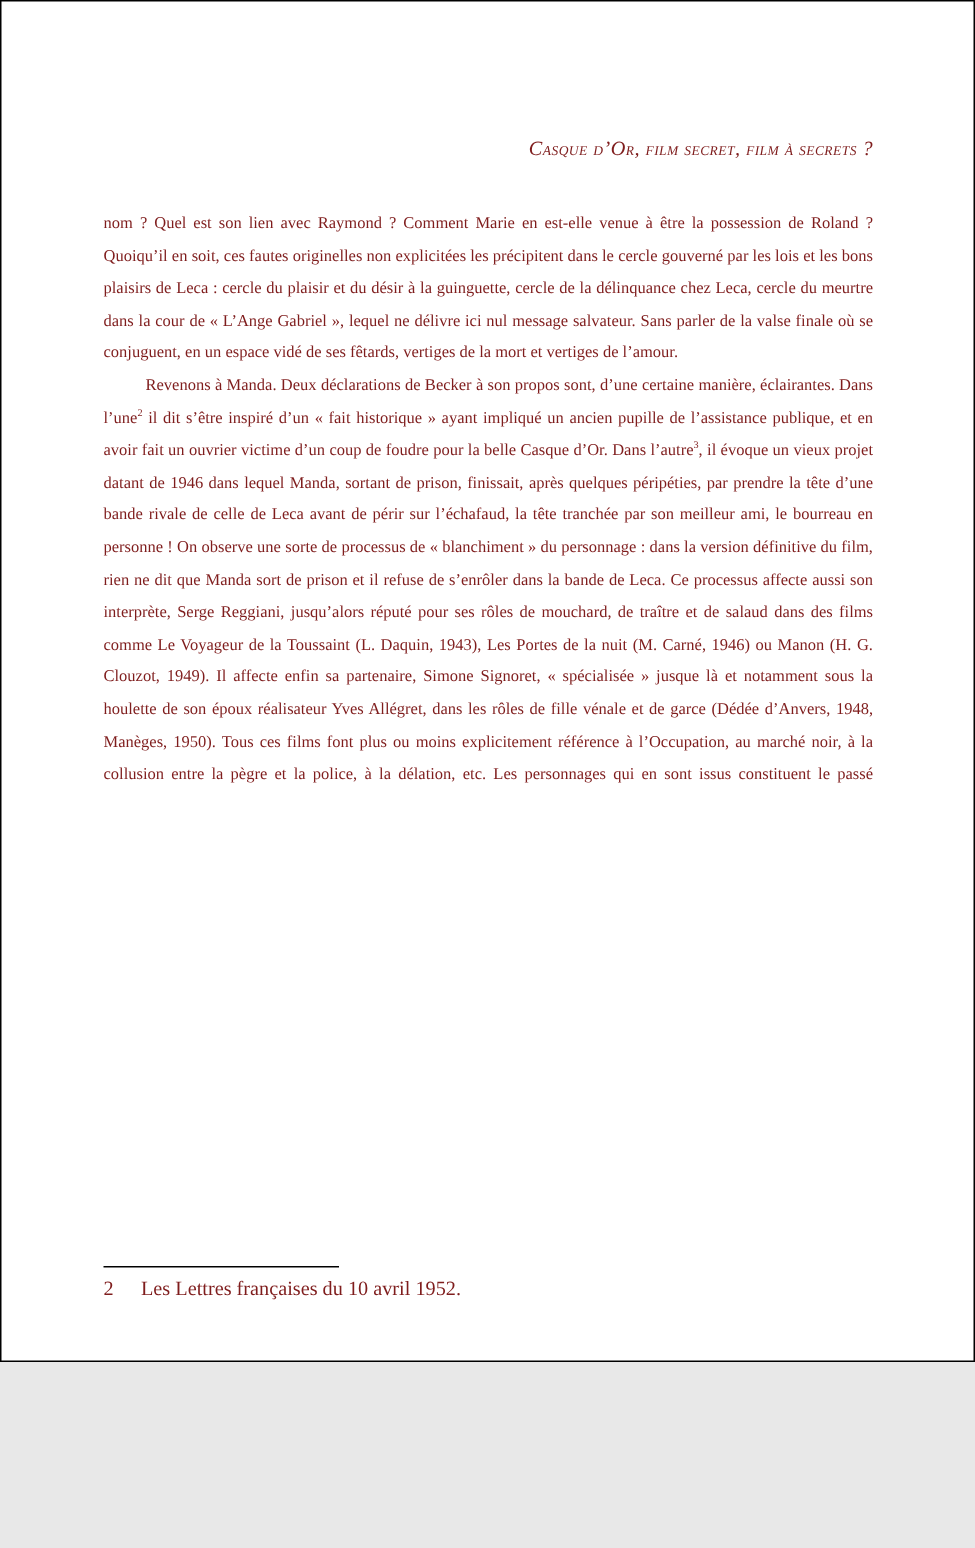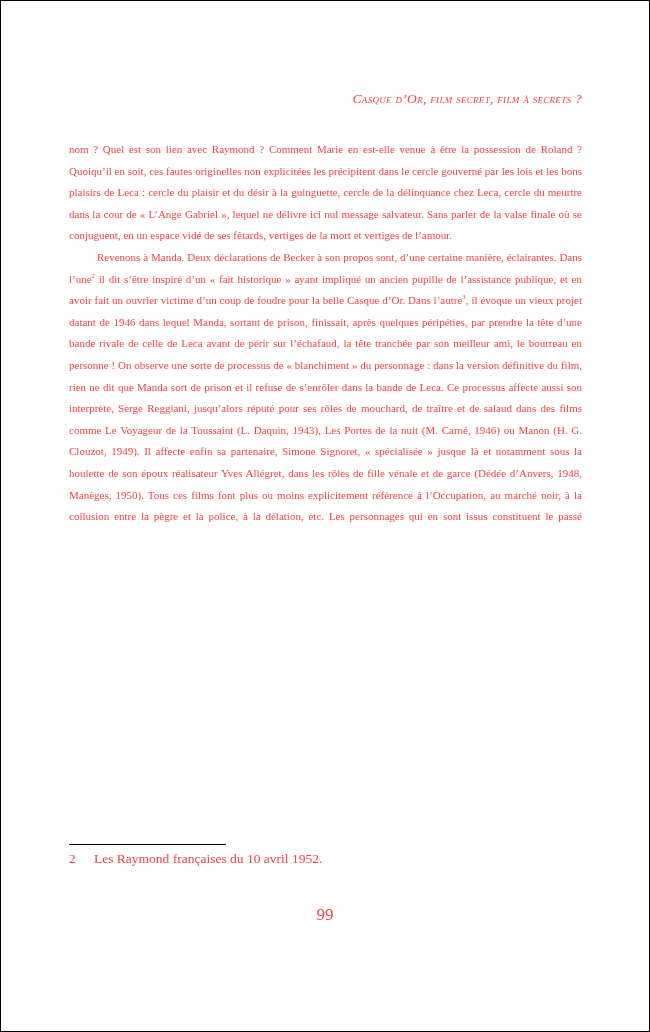--- a/index.html
+++ b/index.html
@@ -4,24 +4,24 @@
 <style>
   * { margin: 0; padding: 0; box-sizing: border-box; }
   html, body { background: #e8e8e8; }
   body {
     width: 650px;
     font-family: "Liberation Serif", "DejaVu Serif", serif;
   }
   .page {
     position: relative;
     width: 650px;
-    height: 1032px;
+    height: 908px;
     background: #ffffff;
     border: 1px solid #000000;
-    color: #ef4444;
+    color: #7f1d1d;
     padding: 0 67px 0 68px;
     overflow: hidden;
   }
   .running-head {
     padding-top: 90px;
     text-align: right;
     font-style: italic;
     font-variant: small-caps;
     font-size: 13.5px;
     letter-spacing: 0.3px;
@@ -77,18 +77,18 @@
   <div class="running-head">Casque d’Or, film secret, film à secrets&nbsp;?</div>
 
   <div class="body-text" id="body-text">
       <p class="para"><span>nom&nbsp;? Quel est son lien avec Raymond&nbsp;? Comment Marie en est-elle venue à être la possession de Roland&nbsp;? Quoiqu’il en soit, ces fautes originelles non explicitées les précipitent dans le cercle gouverné par les lois et les bons plaisirs de Leca&nbsp;: cercle du plaisir et du désir à la guinguette, cercle de la délinquance chez Leca, cercle du meurtre dans la cour de «&nbsp;L’Ange Gabriel&nbsp;», lequel ne délivre ici nul message salvateur. Sans parler de la valse finale où se conjuguent, en un espace vidé de ses fêtards, vertiges de la mort et vertiges de l’amour.</span></p>
       <p class="para indent justify-last"><span>Revenons à Manda. Deux déclarations de Becker à son propos sont, d’une certaine manière, éclairantes. Dans l’une</span><sup class="fn-ref">2</sup><span> il dit s’être inspiré d’un «&nbsp;fait historique&nbsp;» ayant impliqué un ancien pupille de l’assistance publique, et en avoir fait un ouvrier victime d’un coup de foudre pour la belle Casque d’Or. Dans l’autre</span><sup class="fn-ref">3</sup><span>, il évoque un vieux projet datant de 1946 dans lequel Manda, sortant de prison, finissait, après quelques péripéties, par prendre la tête d’une bande rivale de celle de Leca avant de périr sur l’échafaud, la tête tranchée par son meilleur ami, le bourreau en personne&nbsp;! On observe une sorte de processus de «&nbsp;blanchiment&nbsp;» du personnage&nbsp;: dans la version définitive du film, rien ne dit que Manda sort de prison et il refuse de s’enrôler dans la bande de Leca. Ce processus affecte aussi son interprète, Serge Reggiani, jusqu’alors réputé pour ses rôles de mouchard, de traître et de salaud dans des films comme </span><span class="italic">Le Voyageur de la Toussaint</span><span> (L. Daquin, 1943), </span><span class="italic">Les Portes de la nuit</span><span> (M. Carné, 1946) ou </span><span class="italic">Manon</span><span> (H. G. Clouzot, 1949). Il affecte enfin sa partenaire, Simone Signoret, «&nbsp;spécialisée&nbsp;» jusque là et notamment sous la houlette de son époux réalisateur Yves Allégret, dans les rôles de fille vénale et de garce (</span><span class="italic">Dédée d’Anvers</span><span>, 1948, </span><span class="italic">Manèges</span><span>, 1950). Tous ces films font plus ou moins explicitement référence à l’Occupation, au marché noir, à la collusion entre la pègre et la police, à la délation, etc. Les personnages qui en sont issus constituent le passé</span></p>
     </div>
 
   <div class="footer">
     <div class="footnote-rule"></div>
     <div class="footnotes" id="footnotes">
-        <div class="footnote"><span class="fn-num">2</span><span class="italic">Les Raymond françaises</span><span> du 10 avril 1952.</span></div>
+        <div class="footnote"><span class="fn-num">2</span><span class="italic">Les Lettres françaises</span><span> du 10 avril 1952.</span></div>
       </div>
   </div>
 
   <div class="page-number">99</div>
 </div>
 
 </body></html>

